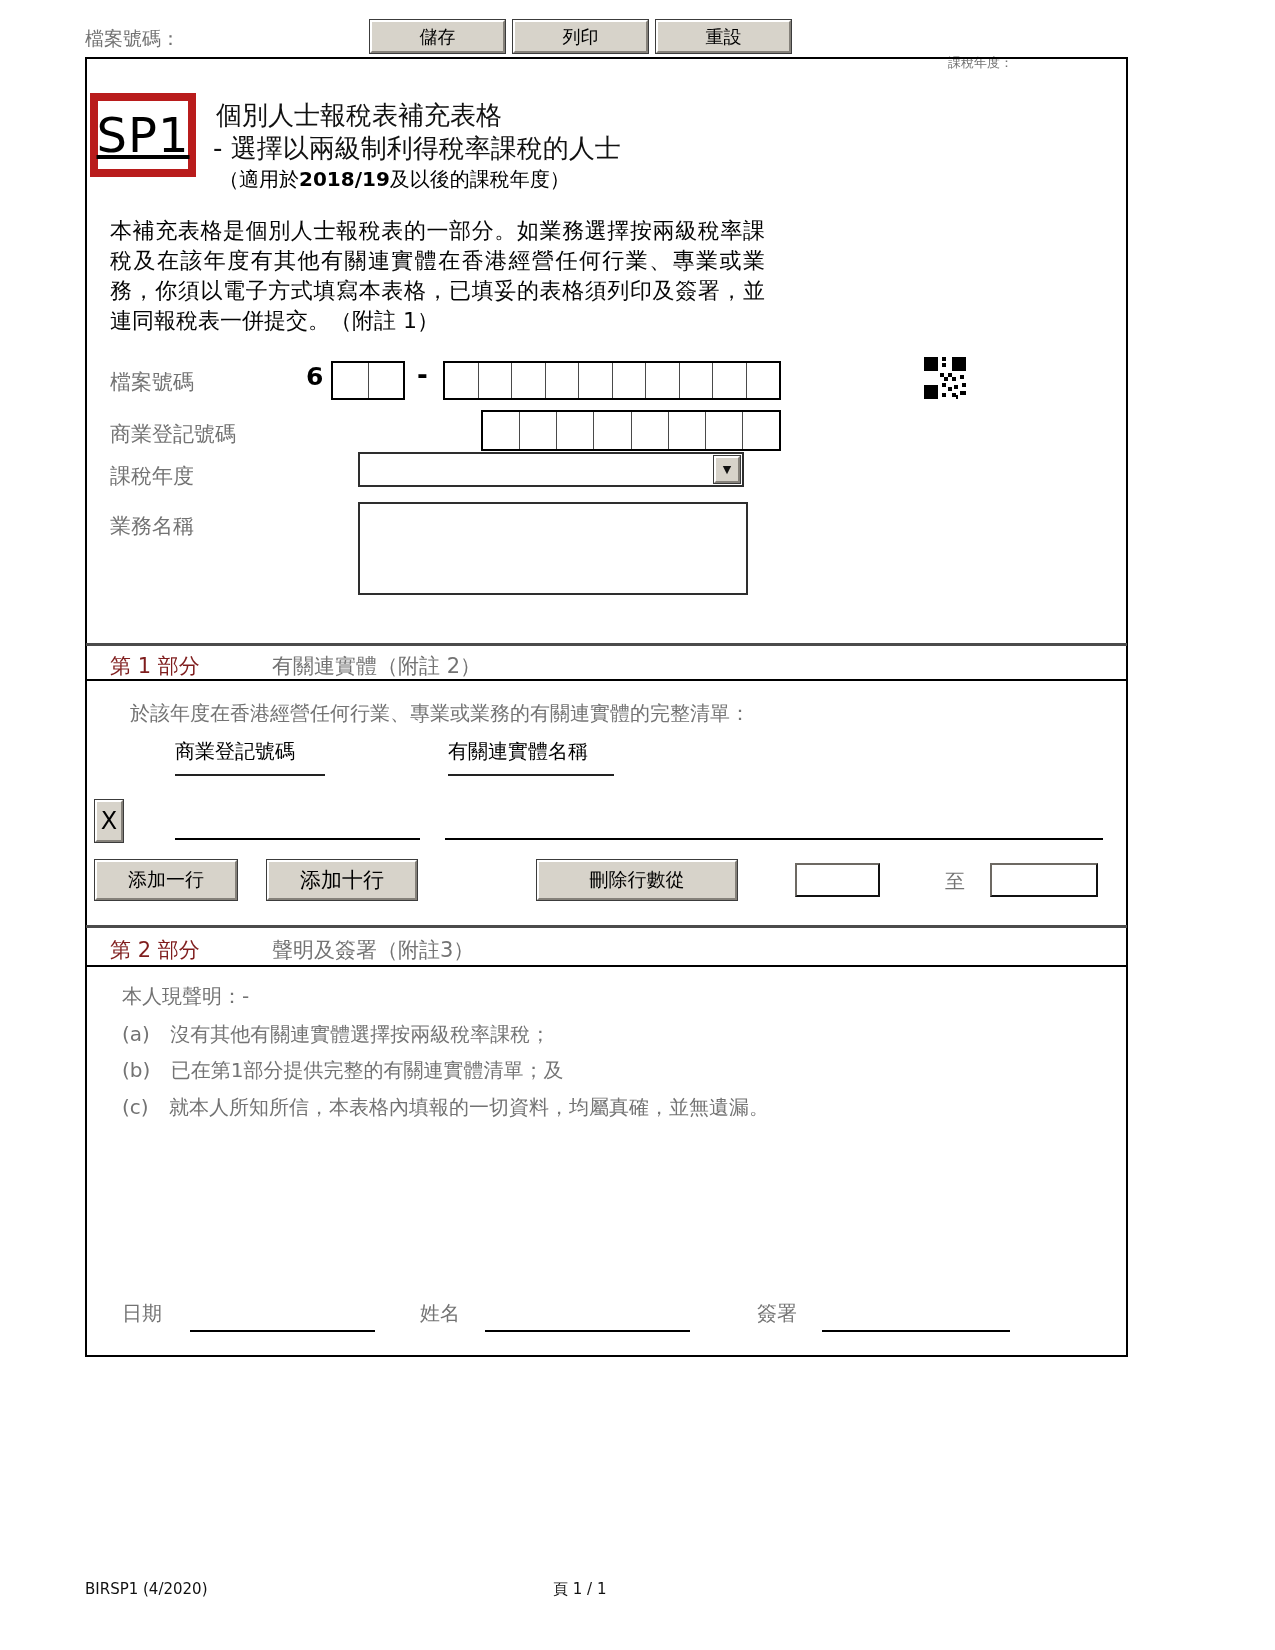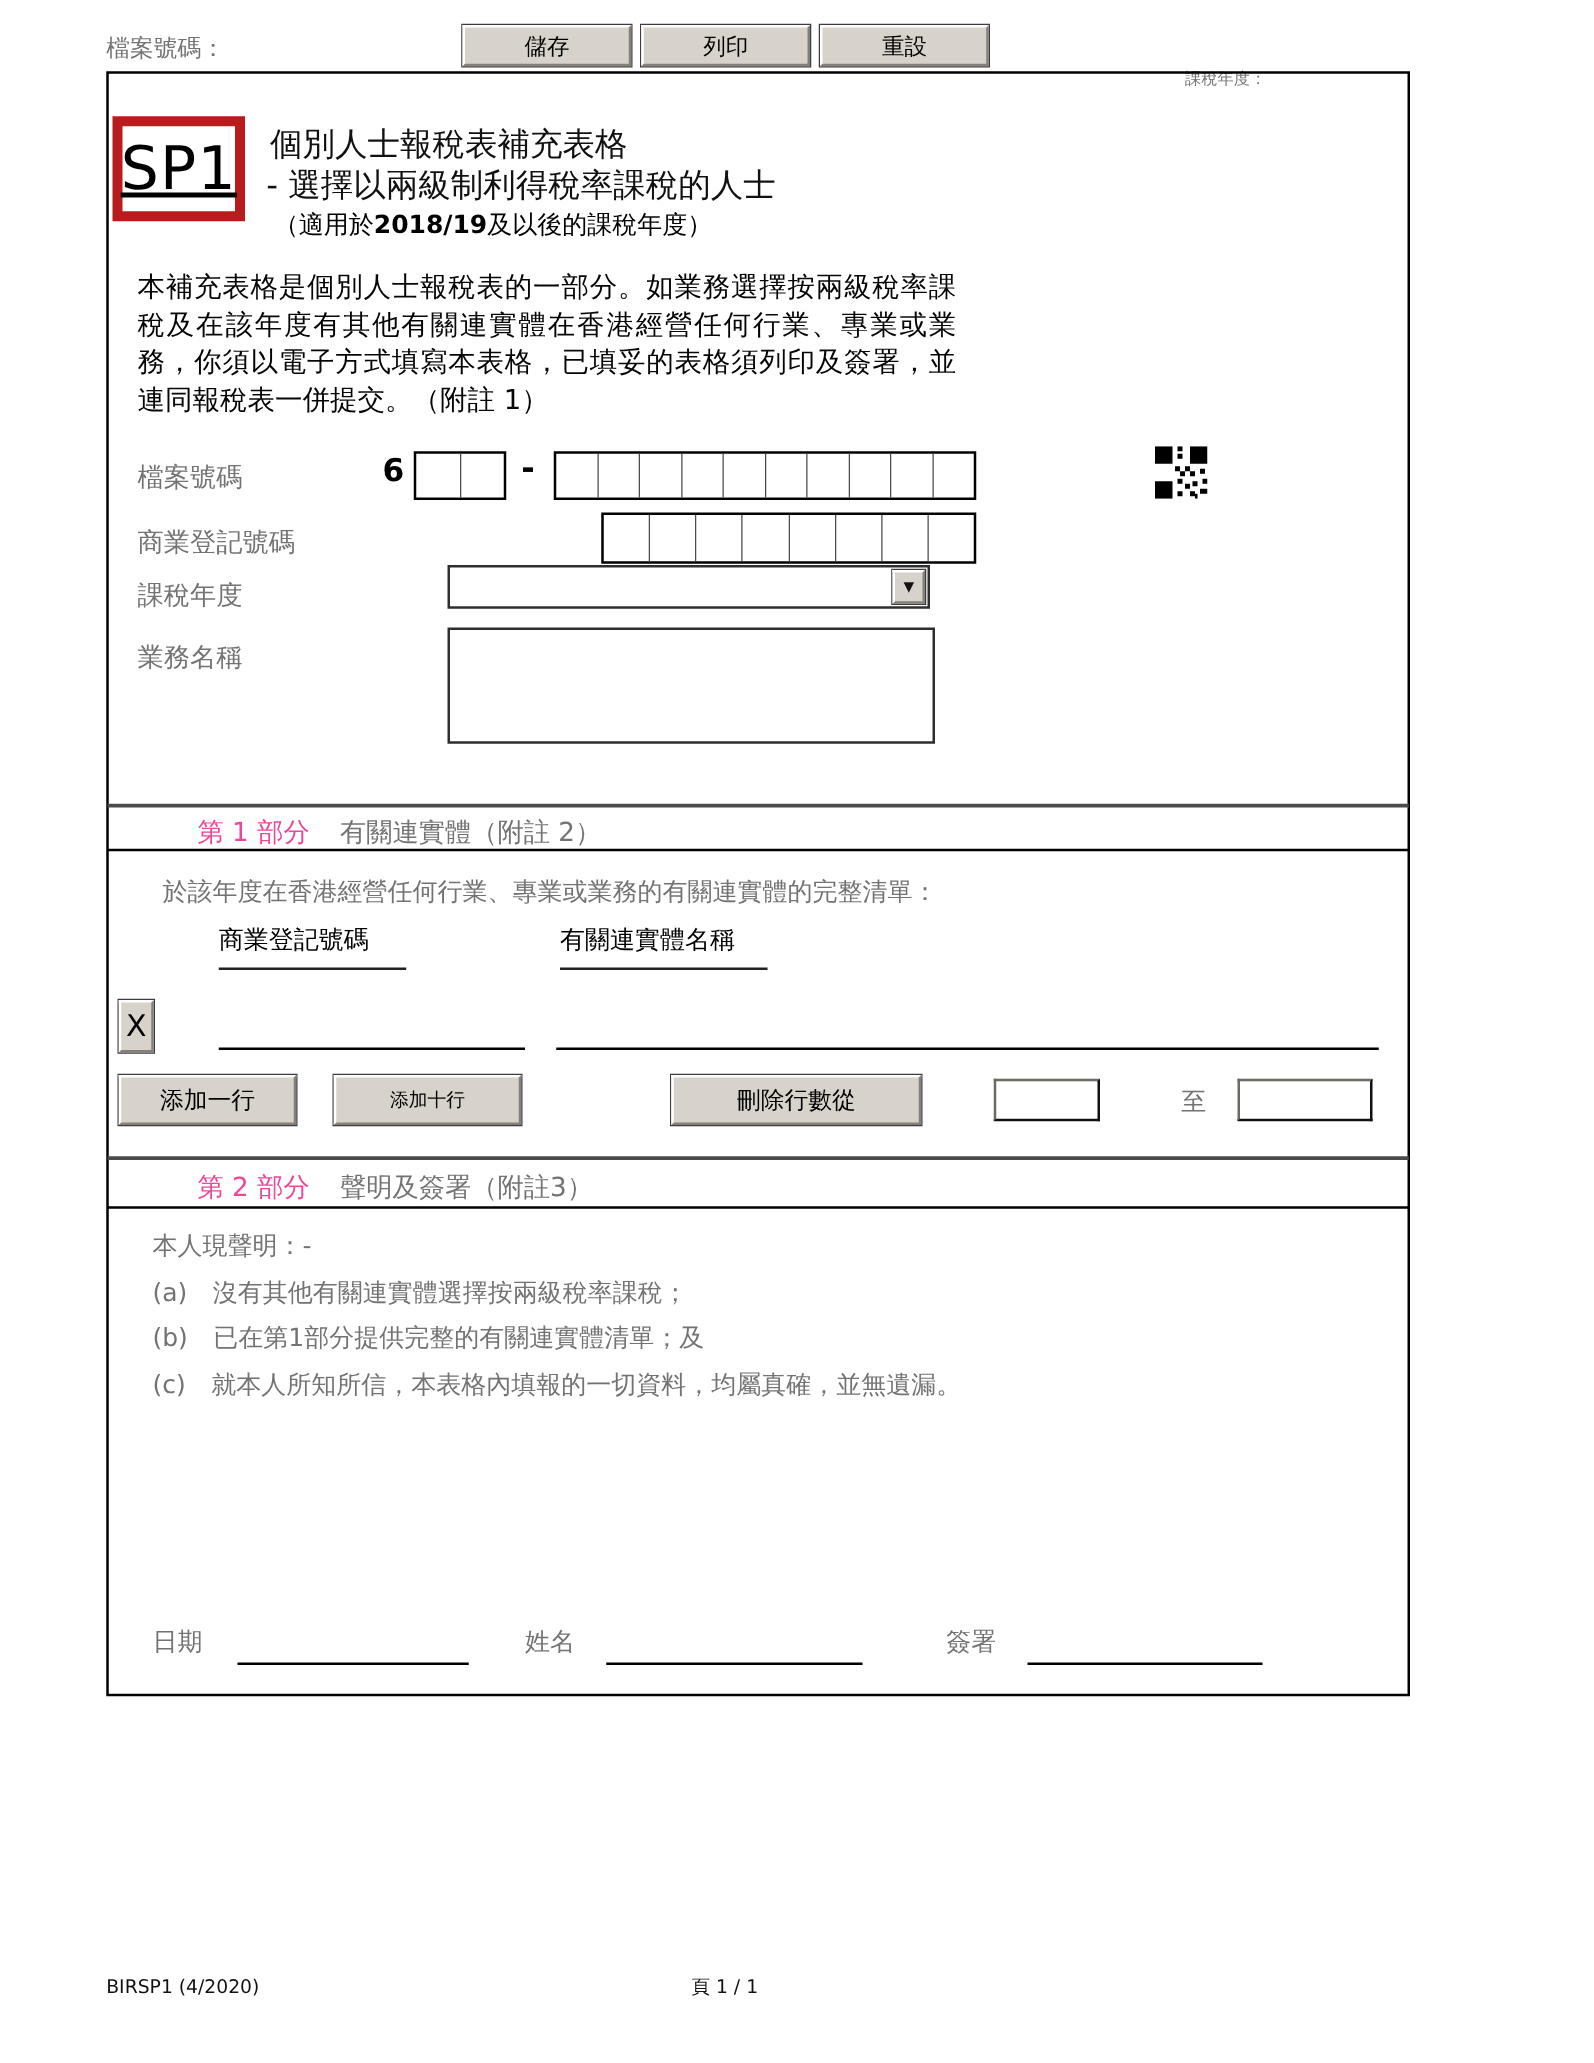--- a/index.html
+++ b/index.html
@@ -37,21 +37,21 @@
     display:flex;align-items:center;justify-content:center;
     font-size:11px;color:#111;cursor:pointer;box-sizing:border-box;
   }
   .sunkfield{
     background:#fff;border:2px solid;border-color:#6d6963 #111 #111 #6d6963;
     box-sizing:border-box;
   }
   .textareabox{background:#fff;border:2px solid #2e2e2e;box-sizing:border-box;}
   .hline{background:#000;height:2px;}
   .divider-thick{background:#4b4b4b;height:3px;}
-  .red{color:#ec4899;margin-left:48px;}
+  .red{color:#7f1d1d;}
   .colhead{
     font-size:20px;border-bottom:2px solid #222;display:inline-block;
     padding-bottom:9px;box-sizing:border-box;
   }
   .para{font-size:22px;line-height:30px;text-align:justify;color:#050505;}
   .title-big{font-size:26px;color:#111;white-space:nowrap;}
   .footer-txt{font-size:15px;color:#111;}
   .qr{image-rendering:pixelated;}
 </style>
 </head>
@@ -135,21 +135,21 @@
   <div class="abs lbl" style="left:130px;top:700px;font-size:20px;">於該年度在香港經營任何行業、專業或業務的有關連實體的完整清單：</div>
 
   <div class="abs colhead" style="left:175px;top:738px;width:150px;">商業登記號碼</div>
   <div class="abs colhead" style="left:448px;top:738px;width:166px;">有關連實體名稱</div>
 
   <div class="abs btn" style="left:95px;top:800px;width:28px;height:42px;font-size:24px;">X</div>
   <div class="abs hline" style="left:175px;top:838px;width:245px;"></div>
   <div class="abs hline" style="left:445px;top:838px;width:658px;"></div>
 
   <div class="abs btn" style="left:95px;top:860px;width:142px;height:40px;font-size:19px;">添加一行</div>
-  <div class="abs btn" style="left:267px;top:860px;width:150px;height:40px;font-size:15px;">添加十行</div>
+  <div class="abs btn" style="left:267px;top:860px;width:150px;height:40px;font-size:21px;">添加十行</div>
   <div class="abs btn" style="left:537px;top:860px;width:200px;height:40px;font-size:19px;text-align:right;">刪除行數從</div>
   <div class="abs sunkfield" style="left:795px;top:863px;width:85px;height:34px;"></div>
   <div class="abs lbl" style="left:945px;top:868px;font-size:20px;">至</div>
   <div class="abs sunkfield" style="left:990px;top:863px;width:108px;height:34px;"></div>
 
   <div class="abs divider-thick" style="left:86px;top:925px;width:1041px;"></div>
   <div class="abs lbl red" style="left:110px;top:936px;font-size:21px;font-weight:500;">第 2 部分</div>
   <div class="abs lbl" style="left:272px;top:936px;font-size:21px;">聲明及簽署（附註3）</div>
   <div class="abs hline" style="left:86px;top:965px;width:1041px;"></div>
 

